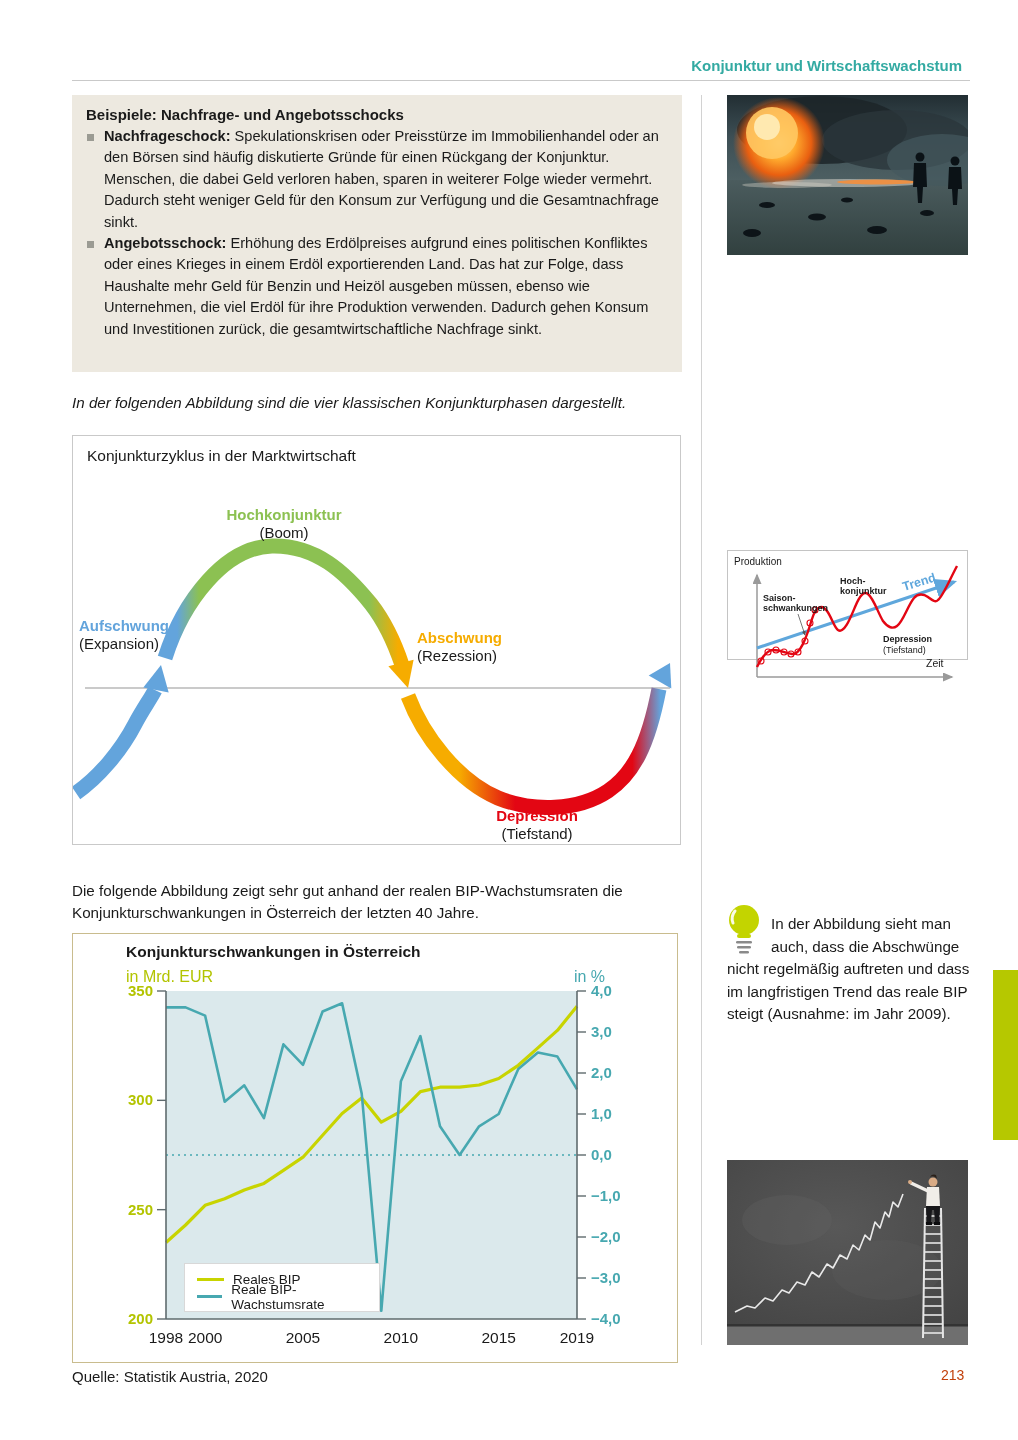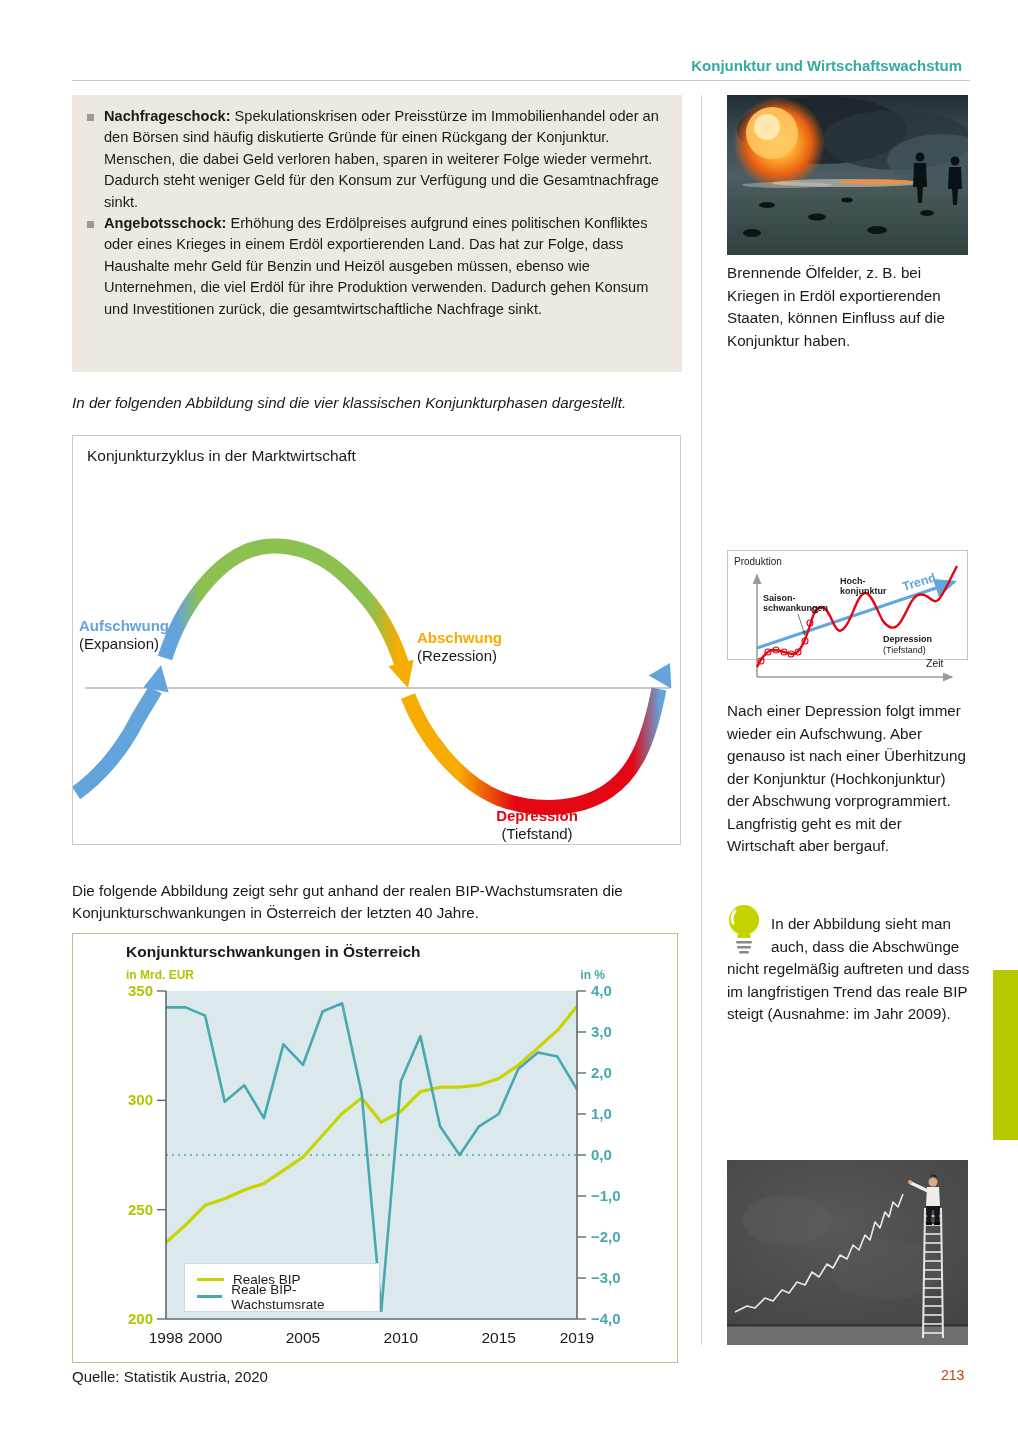--- a/index.html
+++ b/index.html
@@ -34,21 +34,21 @@
   .phase-label .ph-sub { color:#1a1a1a; font-weight:400; }
   #ph-boom { left:121px; top:70px; width:180px; text-align:center; }
   #ph-expansion { left:6px; top:181px; }
   #ph-recession { left:344px; top:193px; }
   #ph-depression { left:374px; top:371px; width:180px; text-align:center; }
 
   
   .chart-box { position:absolute; left:72px; top:933px; width:606px; height:430px;
                border:1.5px solid #c9bc8e; background:#fff; }
   .chart-title { position:absolute; left:53px; top:9px; font-size:15.5px; font-weight:700; }
-  .axis-caption { position:absolute; font-size:12px; font-weight:700; }
+  .axis-caption { position:absolute; font-size:16px; font-weight:400; }
   #left-axis-caption { left:53px; top:34px; }
   #right-axis-caption { right:72px; top:34px; }
   .chart-canvas { position:absolute; left:0; top:0; }
   svg text { font-family:"Liberation Sans", sans-serif; }
   .legend { position:absolute; left:111px; top:329px; width:196px; height:49px;
             background:#fff; border:1px solid #d8d8d8; padding:7px 0 0 12px; }
   .legend-row { display:flex; align-items:center; height:17px; }
   .legend-swatch { width:27px; height:3px; margin-right:9px; }
   .legend-label { font-size:13.5px; }
 
@@ -72,20 +72,21 @@
 </head>
 <body>
 
 <div id="page">
 
   <div class="header-title" style="color: rgb(51, 170, 162); fill: rgb(51, 170, 162);">Konjunktur und Wirtschaftswachstum</div>
   <div class="header-rule"></div>
   <div class="col-divider"></div>
 
   <div class="example-box">
+    <h3>Beispiele: Nachfrage- und Angebotsschocks</h3>
     <div class="ex-item">
       <span class="bullet"></span>
       <div class="ex-text"><b>Nachfrageschock: </b><span>Spekulationskrisen oder Preisstürze im Immobilienhandel oder an den Börsen sind häufig diskutierte Gründe für einen Rückgang der Konjunktur. Menschen, die dabei Geld verloren haben, sparen in weiterer Folge wieder vermehrt. Dadurch steht weniger Geld für den Konsum zur Verfügung und die Gesamtnachfrage sinkt.</span></div>
     </div>
     <div class="ex-item">
       <span class="bullet"></span>
       <div class="ex-text"><b>Angebotsschock: </b><span>Erhöhung des Erdölpreises aufgrund eines politischen Konfliktes oder eines Krieges in einem Erdöl exportierenden Land. Das hat zur Folge, dass Haushalte mehr Geld für Benzin und Heizöl ausgeben müssen, ebenso wie Unternehmen, die viel Erdöl für ihre Produktion verwenden. Dadurch gehen Konsum und Investitionen zurück, die gesamtwirtschaftliche Nachfrage sinkt.</span></div>
     </div>
   </div>
 
@@ -112,20 +113,24 @@
       </defs>
       <line x1="12" y1="252" x2="597" y2="252" stroke="#b8b8b8" stroke-width="1.5"></line>
       <path d="M 3 357 C 25 342 48 315 62 288 C 70 273 78 262 82 254" fill="none" stroke="#63a4dc" stroke-width="15"></path>
       <polygon points="88,229 95.7,256.6 70.3,251.4" fill="#63a4dc"></polygon>
       <path d="M 92 222 C 110 165 152 111 199 110 C 243 109 272 136 298 168 C 312 186 322 208 329 229" fill="none" stroke="url(#gradHump)" stroke-width="15"></path>
       <polygon points="335,252 340.6,223.8 315.4,230.2" fill="#f6ac00"></polygon>
       <path d="M 335 260 C 350 300 385 345 425 362 C 460 376 505 375 535 355 C 560 338 575 310 586 253" fill="none" stroke="url(#gradTrough)" stroke-width="15"></path>
       <polygon points="597,227 598.3,252.5 575.7,239.5" fill="#63a4dc"></polygon>
     </svg>
     <div class="cycle-title">Konjunkturzyklus in der Marktwirtschaft</div>
+    <div class="phase-label" id="ph-boom">
+      <div class="ph-name" style="color: rgb(140, 193, 82); fill: rgb(140, 193, 82);">Hochkonjunktur</div>
+      <div class="ph-sub">(Boom)</div>
+    </div>
     <div class="phase-label" id="ph-expansion">
       <div class="ph-name" style="color: rgb(99, 164, 220); fill: rgb(99, 164, 220);">Aufschwung</div>
       <div class="ph-sub">(Expansion)</div>
     </div>
     <div class="phase-label" id="ph-recession">
       <div class="ph-name" style="color: rgb(246, 172, 0); fill: rgb(246, 172, 0);">Abschwung</div>
       <div class="ph-sub">(Rezession)</div>
     </div>
     <div class="phase-label" id="ph-depression">
       <div class="ph-name" style="color: rgb(227, 6, 19); fill: rgb(227, 6, 19);">Depression</div>
@@ -234,21 +239,20 @@
           <ellipse cx="120" cy="105" rx="6" ry="2.5"></ellipse>
       </g>
       <g fill="#0b1216">
         <circle cx="193" cy="62" r="4.5"></circle>
           <path d="M187 68 L199 68 L200 92 L196 92 L195 108 L191 108 L190 92 L186 92 Z"></path>
         <circle cx="228" cy="66" r="4.5"></circle>
           <path d="M222 72 L234 72 L235 94 L231 94 L230 110 L226 110 L225 94 L221 94 Z"></path>
       </g>
     </svg>
   </div>
-  <div class="sb-caption" id="oil-caption">Brennende Ölfelder, z. B. bei Kriegen in Erdöl exportierenden Staaten, können Einfluss auf die Konjunktur haben.</div>
 
   <div class="mini-chart">
     <svg width="239" height="137" viewBox="0 0 239 137">
       <defs>
         <marker id="mArrow" markerWidth="8" markerHeight="8" refX="6" refY="3" orient="auto">
           <path d="M0,0 L7,3 L0,6 Z" fill="#9a9a9a"></path>
         </marker>
         <marker id="mArrowBlue" markerWidth="8" markerHeight="8" refX="6" refY="3" orient="auto">
           <path d="M0,0 L7,3 L0,6 Z" fill="#5fa7dc"></path>
         </marker>
@@ -280,21 +284,20 @@
       <text x="198" y="116" font-size="10.5" fill="#1a1a1a">Zeit</text>
       <text x="176" y="40" font-size="12.5" font-weight="700" fill="#5fa7dc" transform="rotate(-17 176 40)">Trend</text>
       <text x="35" y="50" font-size="9" font-weight="700" fill="#1a1a1a">Saison-</text>
       <text x="35" y="60" font-size="9" font-weight="700" fill="#1a1a1a">schwankungen</text>
       <text x="112" y="33" font-size="9" font-weight="700" fill="#1a1a1a">Hoch-</text>
       <text x="112" y="43" font-size="9" font-weight="700" fill="#1a1a1a">konjunktur</text>
       <text x="155" y="91" font-size="9" font-weight="700" fill="#1a1a1a">Depression</text>
       <text x="155" y="102" font-size="9" fill="#1a1a1a">(Tiefstand)</text>
     </svg>
   </div>
-  <div class="sb-caption" id="depression-para">Nach einer Depression folgt immer wieder ein Aufschwung. Aber genauso ist nach einer Überhitzung der Konjunktur (Hochkonjunktur) der Abschwung vorprogrammiert. Langfristig geht es mit der Wirtschaft aber bergauf.</div>
 
   <div class="tip-block">
     <span class="tip-bulb">
       <svg width="36" height="58" viewBox="0 0 36 58">
         <circle cx="17" cy="17" r="15" fill="#c3d400"></circle>
         <path d="M8 8 A 12 12 0 0 0 6 20" fill="none" stroke="#ffffff" stroke-width="3" stroke-linecap="round" opacity="0.9"></path>
         <rect x="10" y="31" width="14" height="4" rx="2" fill="#c3d400"></rect>
         <rect x="9" y="38" width="16" height="2.6" rx="1.3" fill="#8a8a8a"></rect>
         <rect x="10" y="43" width="14" height="2.6" rx="1.3" fill="#8a8a8a"></rect>
         <rect x="12" y="48" width="10" height="2.6" rx="1.3" fill="#8a8a8a"></rect>

